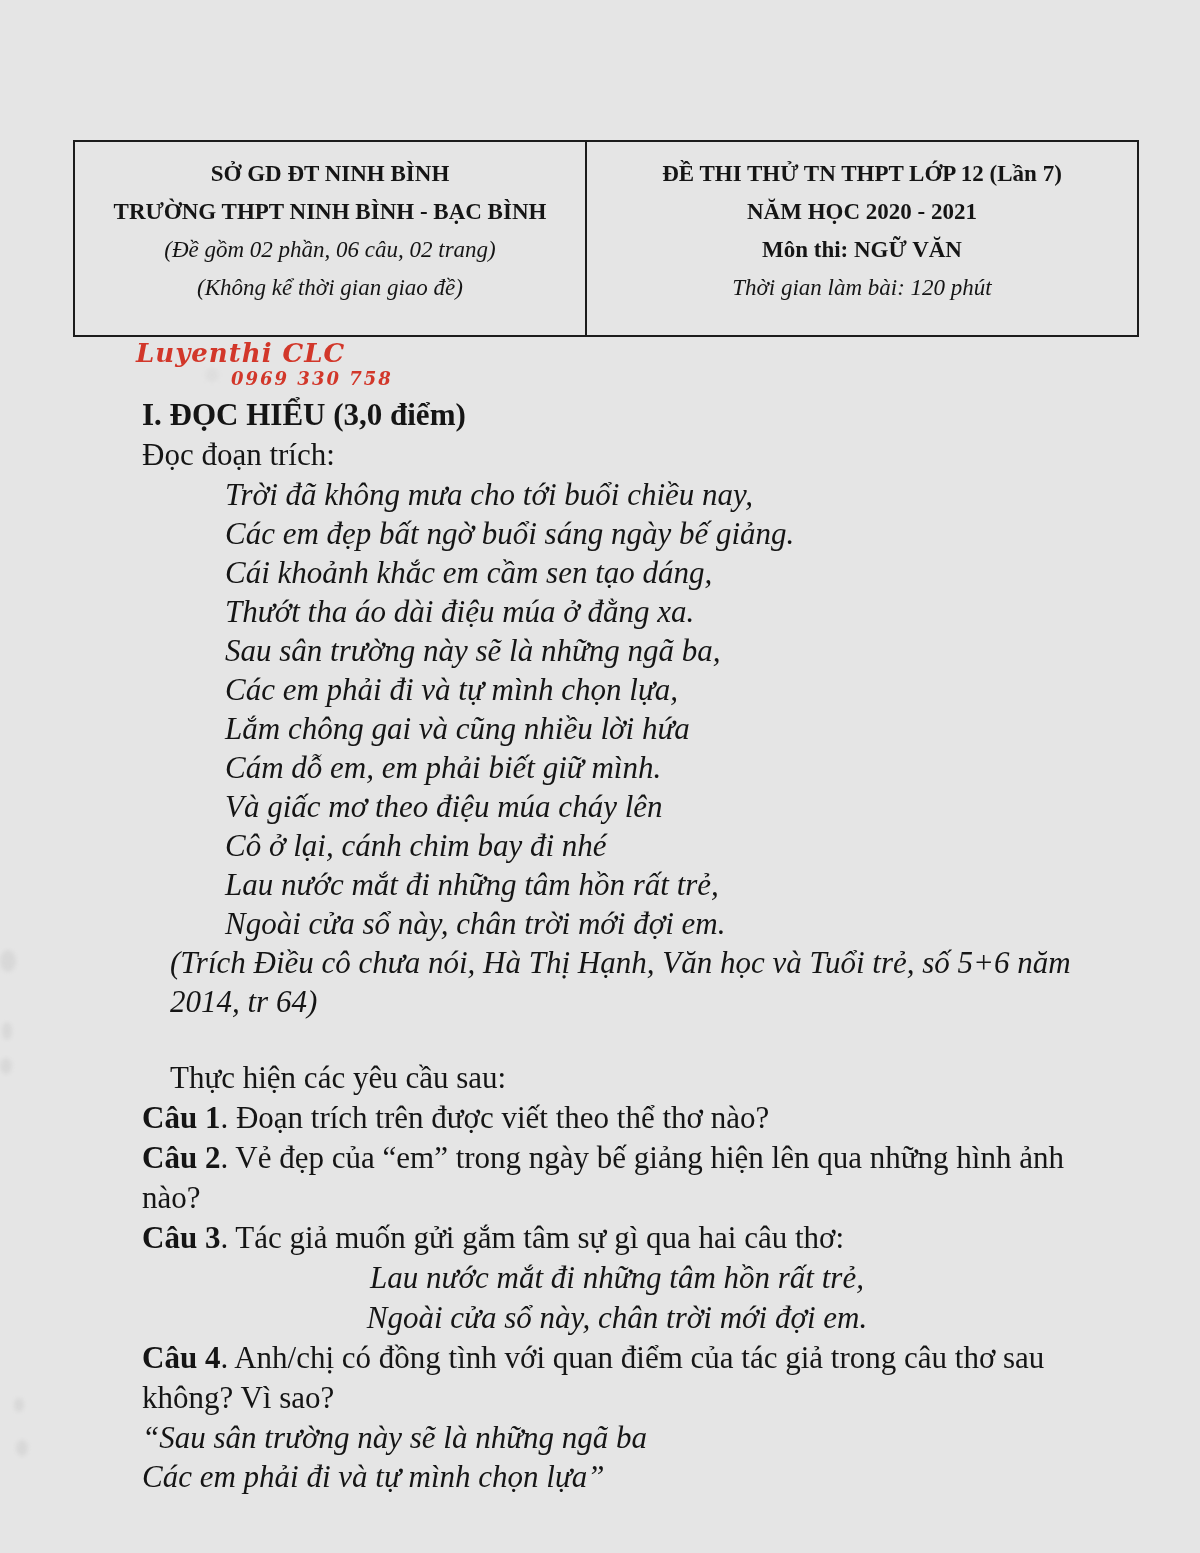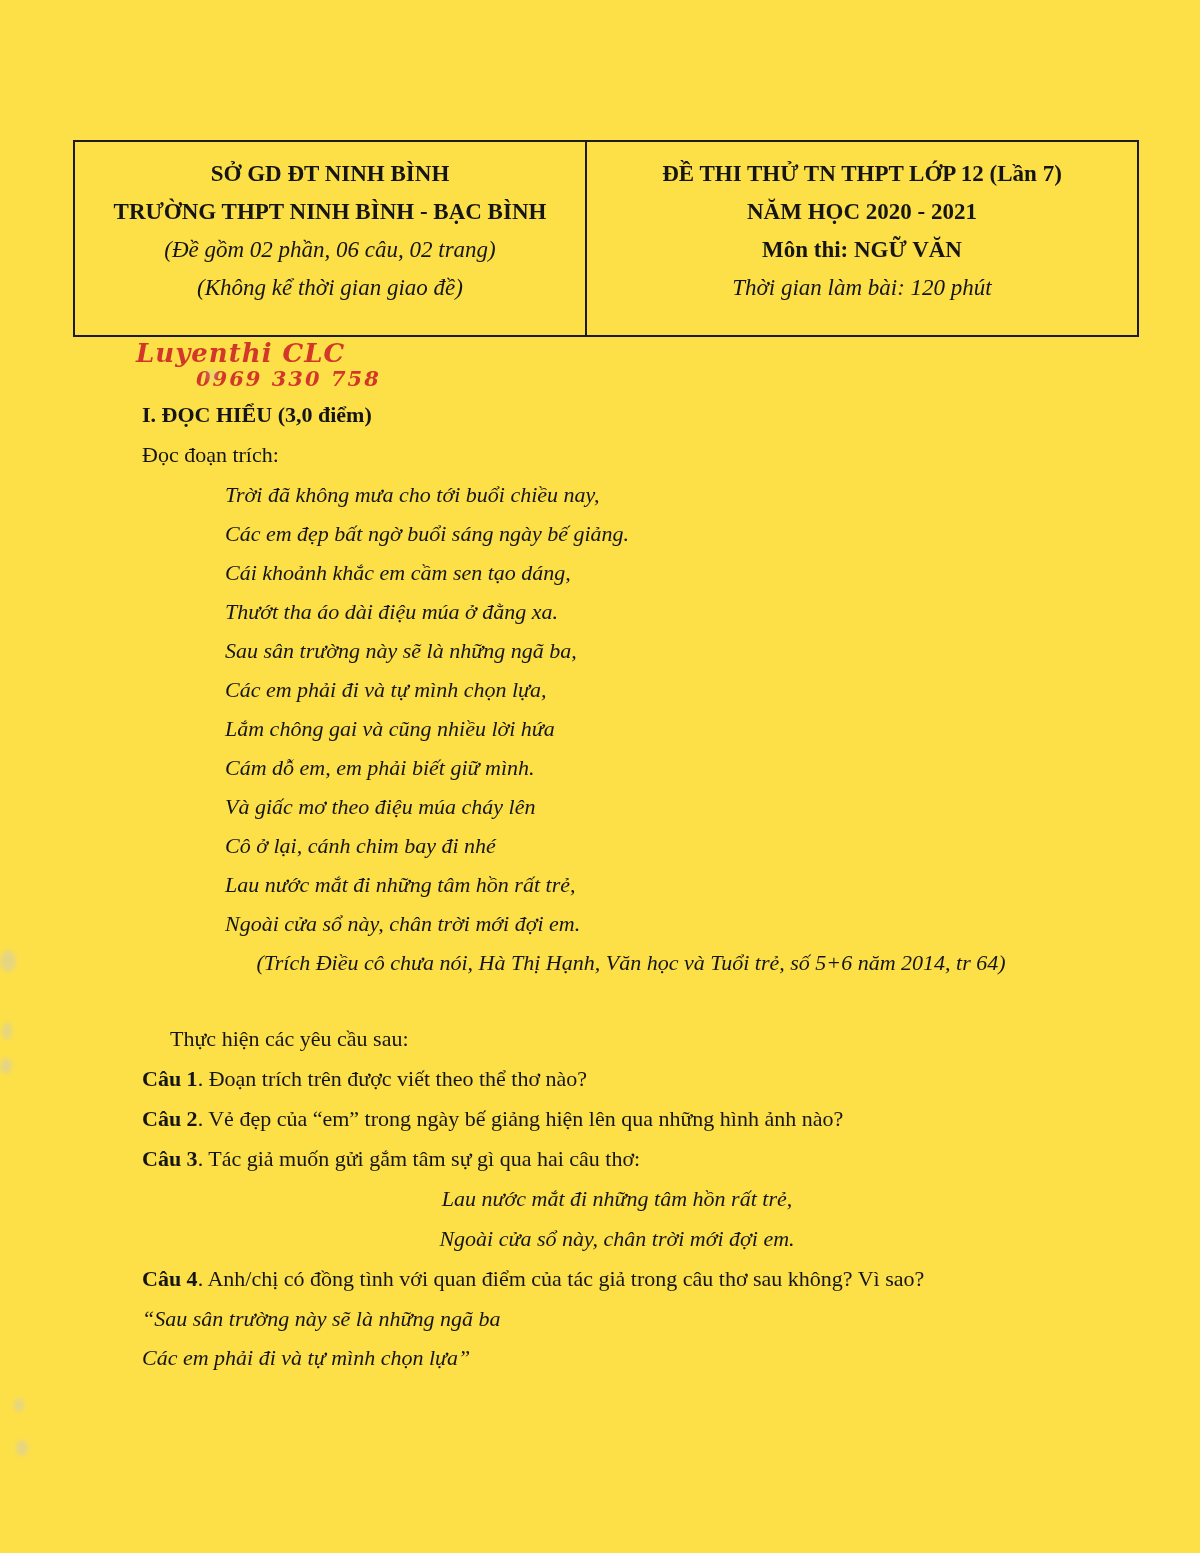--- a/index.html
+++ b/index.html
@@ -4,21 +4,21 @@
 <style>
   * { margin:0; padding:0; box-sizing:border-box; }
   html,body { background:#ffffff; }
   body {
     width:1200px; height:1553px;
     font-family:"Liberation Serif", serif;
     color:#151515;
     position:relative;
     overflow:hidden;
   }
-  .page { position:relative; width:1200px; height:1553px; background:#fde047; }
+  .page { position:relative; width:1200px; height:1553px; background:#e5e5e5; }
 
   
   .header-table {
     position:absolute; top:140px; left:73px;
     width:1066px; height:197px;
     border:2px solid #1c1c1c;
     display:flex;
   }
   .header-cell {
     padding-top:13px;
@@ -35,38 +35,38 @@
   .logo { position:absolute; top:338px; left:136px; }
   .logo-name {
     font-family:"DejaVu Serif", serif;
     font-weight:bold; font-style:italic;
     font-size:26px; line-height:30px;
     color:#d2372a; letter-spacing:1px;
   }
   .logo-phone {
     font-family:"DejaVu Serif", serif;
     font-weight:bold; font-style:italic;
-    font-size:21px; line-height:22px;
+    font-size:18px; line-height:22px;
     color:#d2372a; letter-spacing:2px;
-    margin-left:60px;
+    margin-left:95px;
   }
 
   
   .body-text {
     position:absolute; top:395px; left:142px;
     width:950px;
-    font-size:22px;
+    font-size:31px;
   }
   .sec-title { font-weight:bold; line-height:40px; }
   .sec-intro { line-height:40px; }
 
   .poem { margin-left:83px; font-style:italic; line-height:39px; }
   .poem-line { white-space:nowrap; }
 
-  .citation { margin-left:28px; font-style:italic; line-height:39px;text-align:center; }
+  .citation { margin-left:28px; font-style:italic; line-height:39px; }
 
   .gap { height:37px; }
 
   .task-intro { margin-left:28px; line-height:40px; }
 
   .q-row { line-height:40px; }
   .q-label { font-weight:bold; }
 
   .centered-quote { text-align:center; font-style:italic; line-height:40px; }
 

